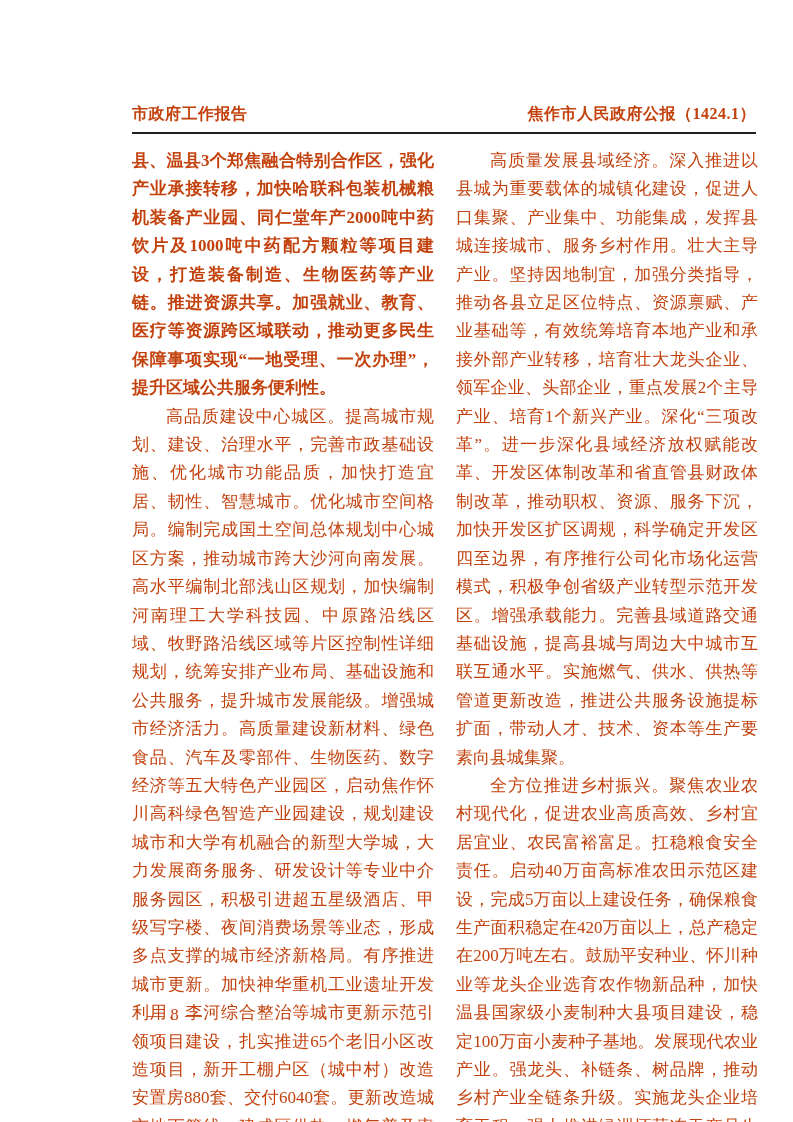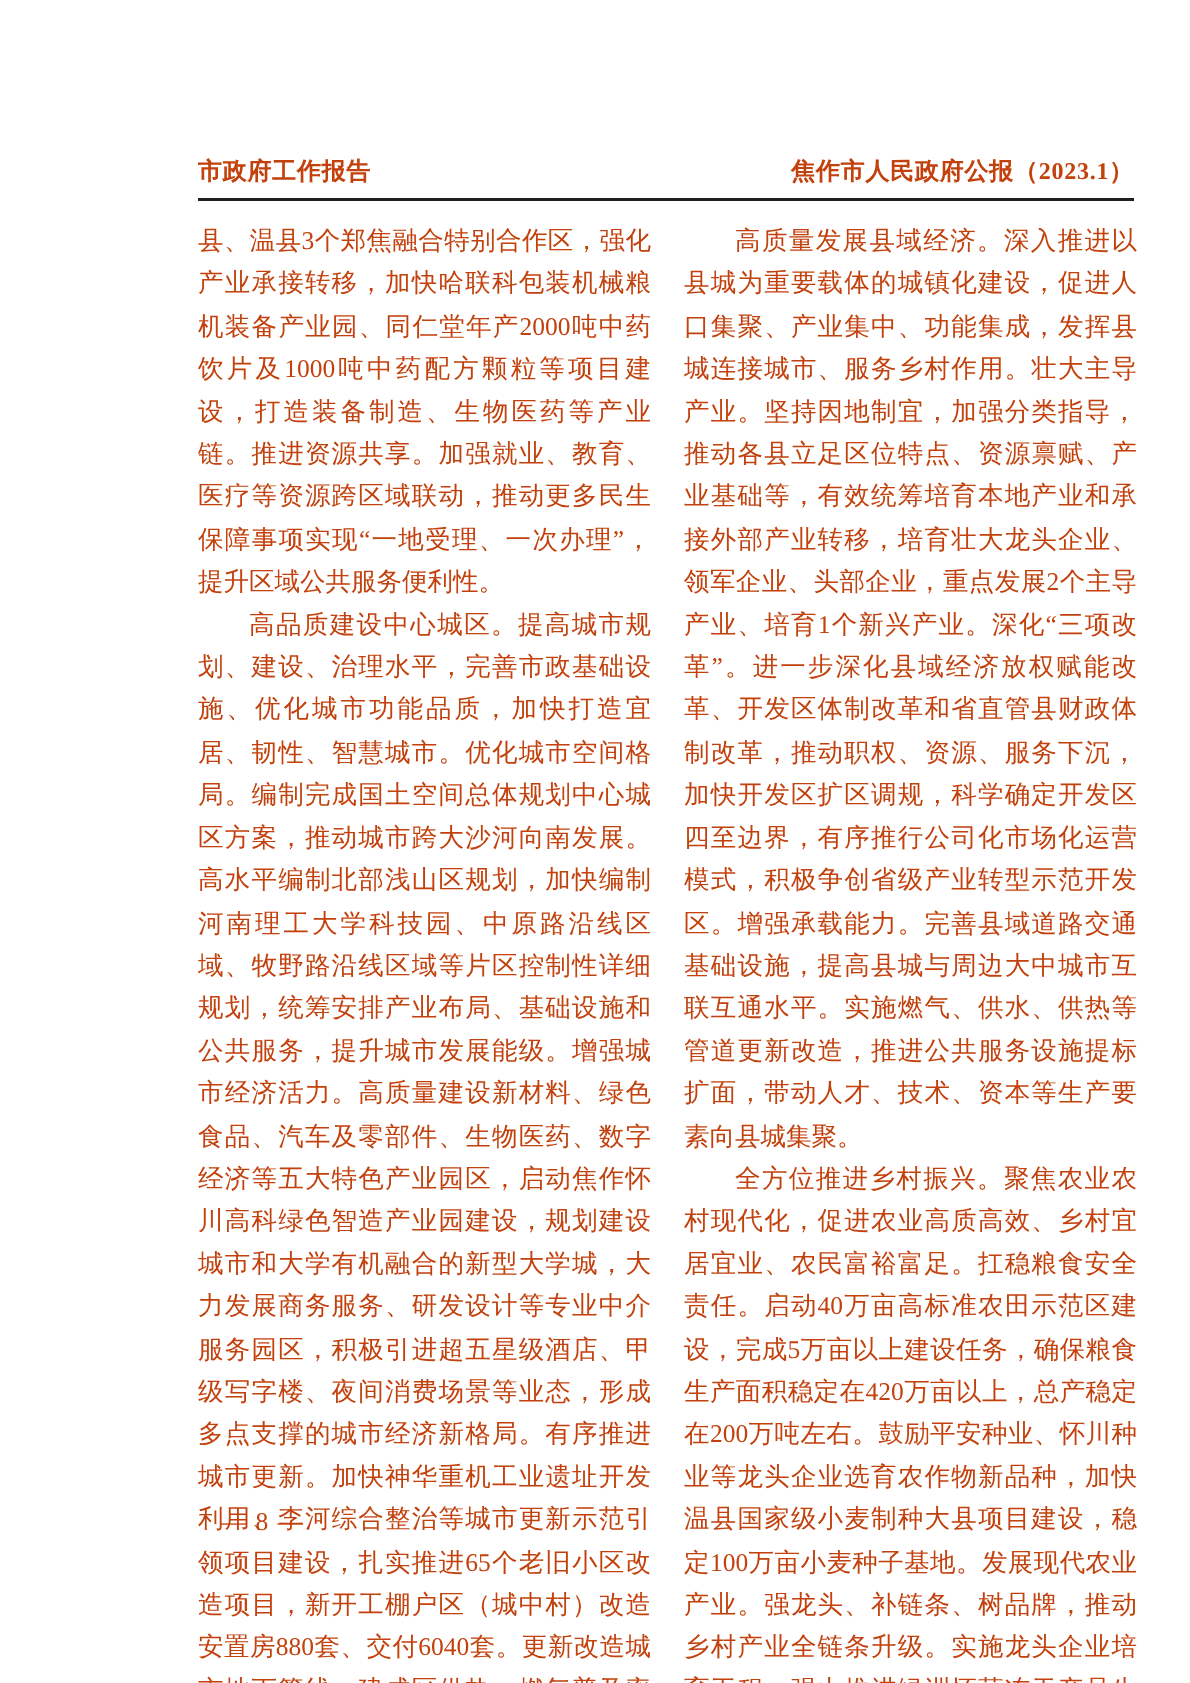--- a/index.html
+++ b/index.html
@@ -44,20 +44,21 @@
     font-size: 17px;
     line-height: 28.4px;
     text-align: justify;
   }
   .col p {
     margin: 0;
     text-indent: 2em;
   }
   .col p.cont {
     text-indent: 0;
+    font-weight: bold;
   }
   .col p.just-last {
     text-align-last: justify;
   }
   .col strong {
     font-weight: normal;
   }
   .footer-pagenum {
     position: absolute;
     left: 100px;
@@ -66,21 +67,21 @@
     letter-spacing: 1px;
   }
 </style>
 </head>
 <body>
 
 <div class="page">
 
   <div class="header">
     <span>市政府工作报告</span>
-    <span>焦作市人民政府公报（2023.1）</span>
+    <span>焦作市人民政府公报（1424.1）</span>
   </div>
 
   <div class="content">
 
     <div class="col">
       <p class="cont">县、温县3个郑焦融合特别合作区，强化产业承接转移，加快哈联科包装机械粮机装备产业园、同仁堂年产2000吨中药饮片及1000吨中药配方颗粒等项目建设，打造装备制造、生物医药等产业链。推进资源共享。加强就业、教育、医疗等资源跨区域联动，推动更多民生保障事项实现“一地受理、一次办理”，提升区域公共服务便利性。</p>
       <p class="just-last">
         <strong>高品质建设中心城区。</strong><span>提高城市规划、建设、治理水平，完善市政基础设施、优化城市功能品质，加快打造宜居、韧性、智慧城市。优化城市空间格局。编制完成国土空间总体规划中心城区方案，推动城市跨大沙河向南发展。高水平编制北部浅山区规划，加快编制河南理工大学科技园、中原路沿线区域、牧野路沿线区域等片区控制性详细规划，统筹安排产业布局、基础设施和公共服务，提升城市发展能级。增强城市经济活力。高质量建设新材料、绿色食品、汽车及零部件、生物医药、数字经济等五大特色产业园区，启动焦作怀川高科绿色智造产业园建设，规划建设城市和大学有机融合的新型大学城，大力发展商务服务、研发设计等专业中介服务园区，积极引进超五星级酒店、甲级写字楼、夜间消费场景等业态，形成多点支撑的城市经济新格局。有序推进城市更新。加快神华重机工业遗址开发利用、李河综合整治等城市更新示范引领项目建设，扎实推进65个老旧小区改造项目，新开工棚户区（城中村）改造安置房880套、交付6040套。更新改造城市地下管线，建成区供热、燃气普及率分别达到91.1%、98.3%。加快北环路、山阳路等重点路段改造提升，构建高效便捷、内畅外联的路网体系。提升精细治理水平。完善城市内涝治理体系，强力推进群英河、瓮涧河、山门河、新河等河道综合整治工程，基本消除建成区易涝点。加快建设城市大脑、智慧城市大数据中心、数字化城市运行管理服务平台，不断提升城市治理数字化、智慧</span>
       </p>
     </div>

